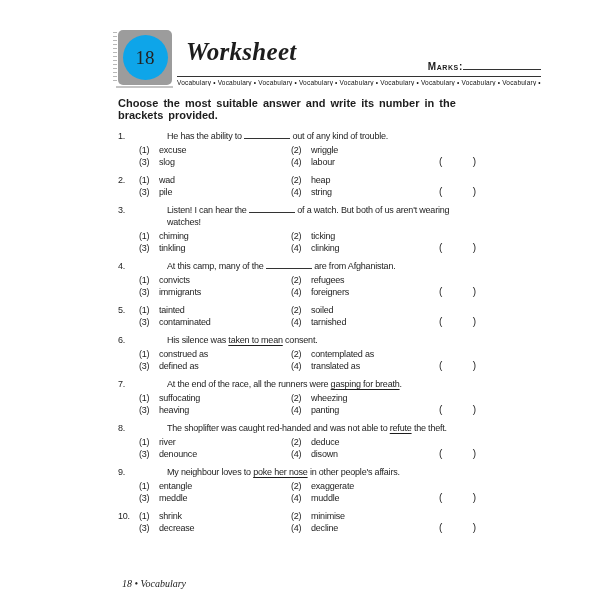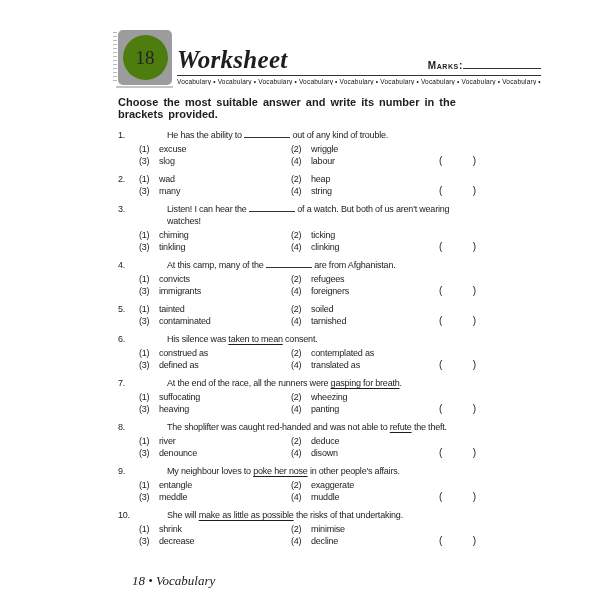--- a/index.html
+++ b/index.html
@@ -32,35 +32,35 @@
     position: absolute; left: -5px; top: 2px; bottom: 2px; width: 4px;
     background: repeating-linear-gradient(to bottom, #b8b8b8 0 1px, transparent 1px 4px);
   }
   .badge::after { 
     content: "";
     position: absolute; left: -2px; right: -1px; bottom: -3px; height: 2px;
     background: #c4c4c4;
   }
   .badge-circle {
     width: 45px; height: 45px;
-    background: #4d7c0f; border-radius: 50%;
+    background: #0ea5e9; border-radius: 50%;
     display: flex; align-items: center; justify-content: center;
     font-family: "Liberation Serif", serif;
     font-size: 19px; color: #222;
   }
   .head-right {
     flex: 1; margin-left: 5px;
     display: flex; flex-direction: column; justify-content: flex-end;
   }
   .title-row {
     display: flex; justify-content: space-between; align-items: flex-end;
     padding-bottom: 3px;
   }
   .page-title {
-    margin: 0;
+    margin: 9px;
     font-family: "Liberation Serif", serif;
     font-style: italic; font-weight: bold;
     font-size: 25px; line-height: 1;
     letter-spacing: 0.3px;
   }
   .marks {
     font-size: 10px; font-weight: bold;
     font-variant: small-caps; letter-spacing: 0.6px;
     margin-bottom: 1px; white-space: nowrap;
   }
@@ -101,23 +101,23 @@
   .opt { display: flex; line-height: 12px; }
   .onum { width: 20px; flex: none; }
   .brackets {
     position: absolute; right: 6px; bottom: 0; width: 37px;
     display: flex; justify-content: space-between;
     font-size: 10px; line-height: 12px; letter-spacing: 0;
   }
 
   
   .footer {
-    position: absolute; left: 132px; bottom: 11px;
+    position: absolute; left: 122px; bottom: 11px;
     font-family: "Liberation Serif", serif;
-    font-style: italic; font-size: 13px; color: #222; text-align: right;
+    font-style: italic; font-size: 10px; color: #222; text-align: right;
   }
 </style>
 </head>
 <body>
 
 <div class="page">
 
   <div class="header">
     <div class="badge">
       <div class="badge-circle">
@@ -173,21 +173,21 @@
             <div class="opt">
               <span class="onum">(1)</span>
               <span class="olabel">wad</span>
             </div>
             <div class="opt">
               <span class="onum">(2)</span>
               <span class="olabel">heap</span>
             </div>
             <div class="opt">
               <span class="onum">(3)</span>
-              <span class="olabel">many</span>
+              <span class="olabel">pile</span>
             </div>
             <div class="opt">
               <span class="onum">(4)</span>
               <span class="olabel">string</span>
             </div>
             <span class="brackets">
               <span>(</span>
               <span>)</span>
             </span>
           </div>
@@ -384,21 +384,20 @@
             <span class="brackets">
               <span>(</span>
               <span>)</span>
             </span>
           </div>
         </div>
       </div>
       <div class="q">
         <div class="qnum">10.</div>
         <div class="qbody">
-          <div class="stem"><span>She will </span><span class="u">make as little as possible</span><span> the risks of that undertaking.</span></div>
           <div class="opts">
             <div class="opt">
               <span class="onum">(1)</span>
               <span class="olabel">shrink</span>
             </div>
             <div class="opt">
               <span class="onum">(2)</span>
               <span class="olabel">minimise</span>
             </div>
             <div class="opt">

